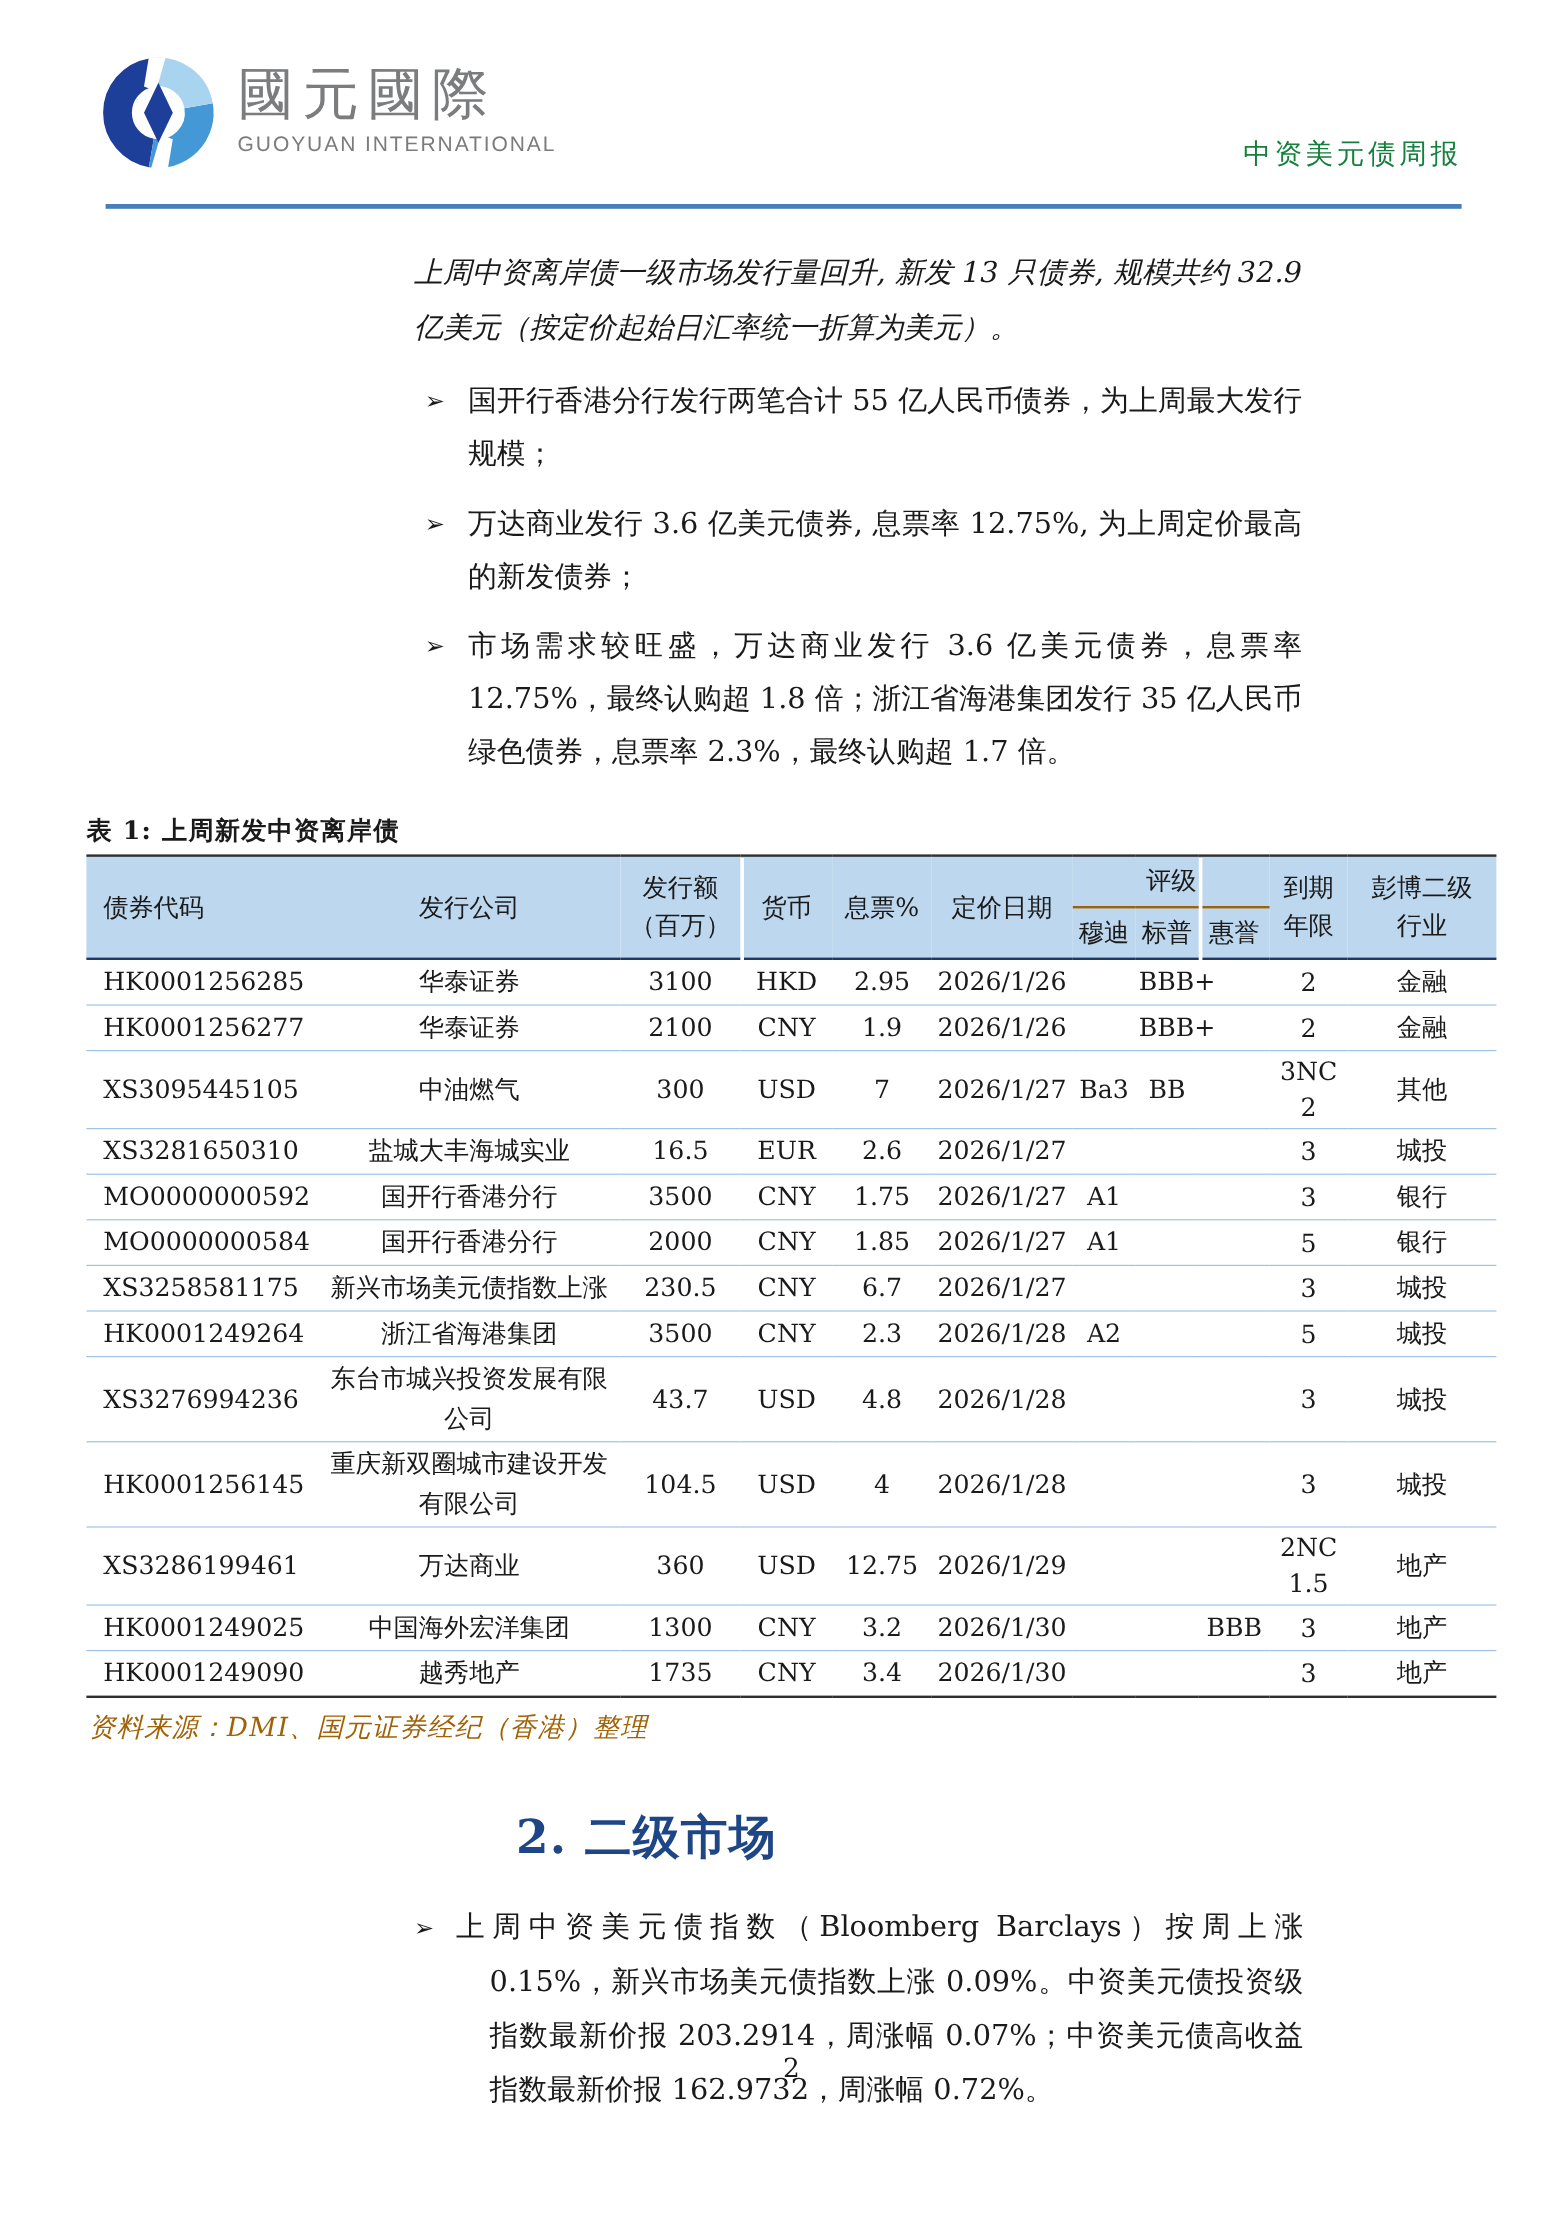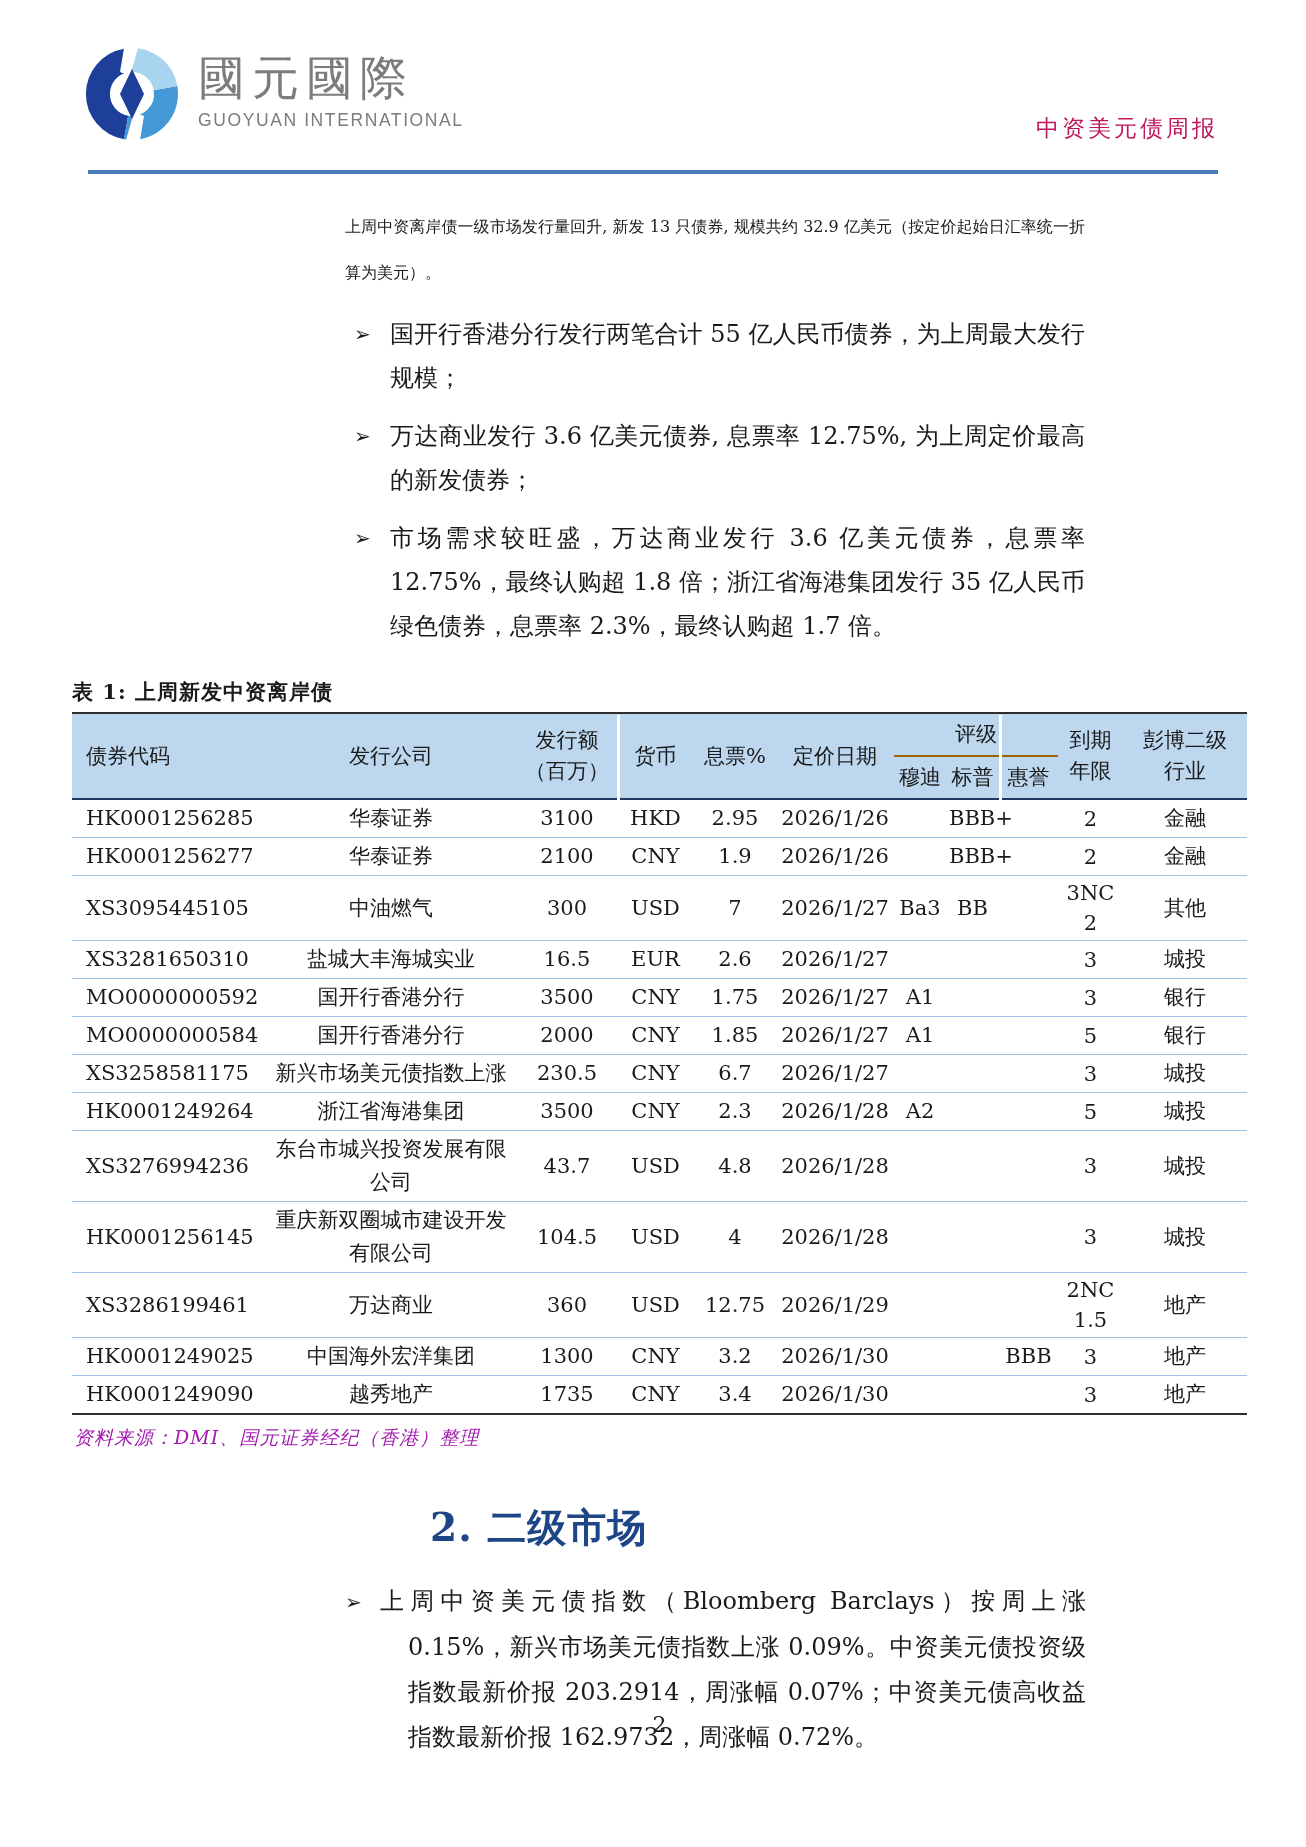--- a/index.html
+++ b/index.html
@@ -19,32 +19,32 @@
   .brand-zh{
     font-family:"Liberation Sans","DejaVu Sans",sans-serif;
     font-size:47px;color:#7b7c7e;letter-spacing:7px;font-weight:500;line-height:60px;
   }
   .brand-en{
     font-family:"Liberation Sans","DejaVu Sans",sans-serif;
     font-size:17.5px;color:#7b7c7e;letter-spacing:1.6px;margin-top:2px;
   }
   .report-title{
     position:absolute;right:0;bottom:6px;
-    font-size:23px;color:#be185d;letter-spacing:3px;
+    font-size:23px;color:#15803d;letter-spacing:3px;
   }
   .rule{position:absolute;top:170px;left:88px;width:1130px;height:4px;background:#4a7ebb;}
   
   .main{position:absolute;top:178px;left:72px;width:1175px;}
   .h1{
     color:#1e4585;font-weight:bold;font-size:39px;line-height:52px;
     margin:10px 0 0 273px;letter-spacing:1px;
   }
   .intro{
     margin:26px 0 0 273px;width:740px;
-    font-size:16px;line-height:46px;text-align:justify;
+    font-size:24px;line-height:46px;text-align:justify;font-style:italic;
   }
   .bullets{margin-top:16px;}
   .bullet{
     position:relative;margin:0 0 14px 318px;width:695px;
     font-size:24px;line-height:44px;text-align:justify;
   }
   .bmark{position:absolute;left:-36px;top:0;font-size:20px;color:#1a1a1a;}
   
   .tbl-caption{margin:30px 0 6px 0;font-size:21px;font-weight:bold;letter-spacing:1px;}
   .table-wrap{position:relative;width:1175px;}
@@ -76,21 +76,21 @@
   table.t1 tbody tr + tr{border-top:1.5px solid #9dc3e6;}
   table.t1 td{
     text-align:center;vertical-align:middle;
     padding:2px 3px;height:32px;line-height:33px;
   }
   table.t1 td.c0{text-align:left;padding-left:14px;}
   table.t1 td.c9{word-break:break-all;line-height:30px;}
   .vsep{position:absolute;top:3px;height:93px;width:3px;background:#fff;}
   .vsep.s1{left:545px;}
   .vsep.s2{left:927px;}
-  .source{margin:10px 0 0 2px;font-size:19px;font-style:italic;color:#a21caf;letter-spacing:1px;}
+  .source{margin:10px 0 0 2px;font-size:22px;font-style:italic;color:#a16207;letter-spacing:1px;}
   
   .h1.sec2{margin:50px 0 0 358px;}
   .h2{
     color:#1e4585;font-weight:bold;font-size:29px;line-height:40px;
     margin:38px 0 0 273px;letter-spacing:1px;
   }
   .bullet2{
     margin:26px 0 0 336px;width:678px;
     font-size:24px;line-height:45px;text-align:justify;
     text-indent:-63px;

